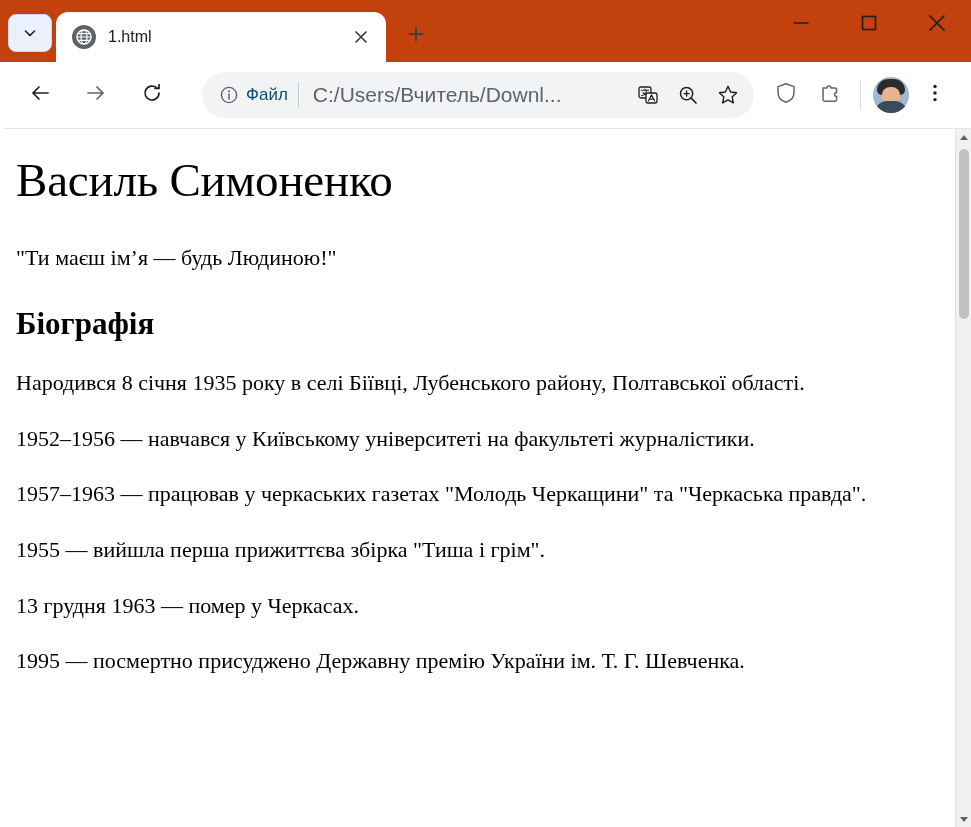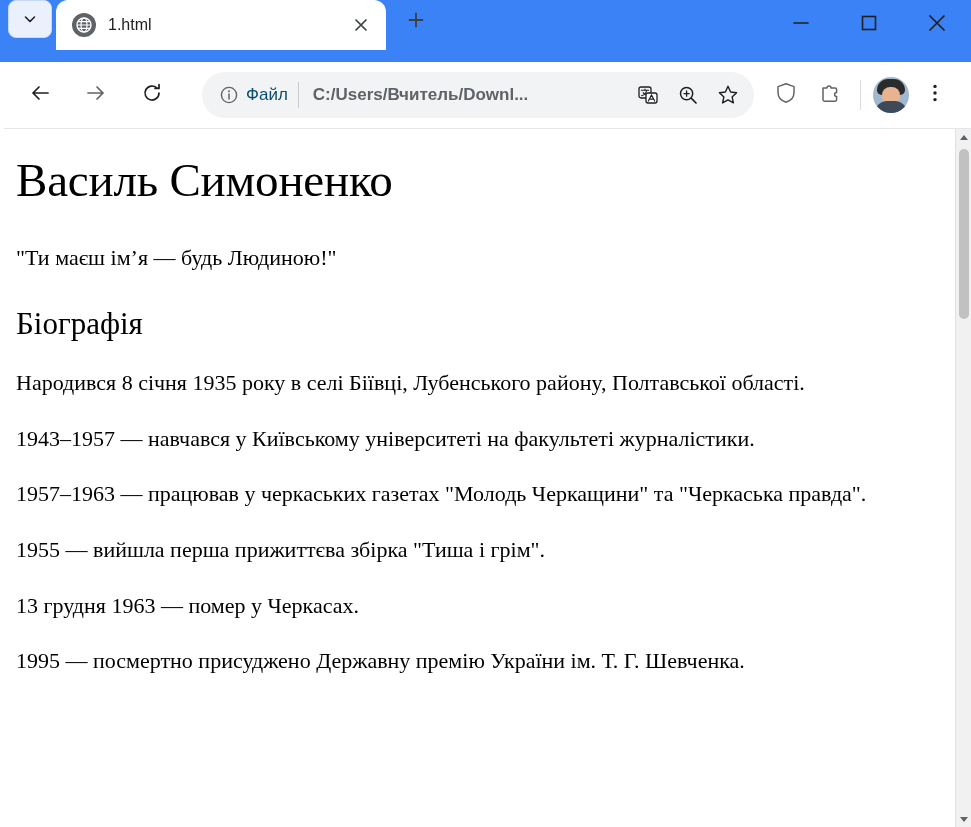--- a/index.html
+++ b/index.html
@@ -21,21 +21,22 @@
     display: flex;
     flex-direction: column;
     background: #d3e3fd;
     position: relative;
   }
 
   
   .tabstrip {
     height: 62px;
     display: flex;
-    background: #3b82f6;
+    align-items: flex-end;
+    background: #c2410c;
     padding: 0;
     position: relative;
   }
   .tablist-btn {
     width: 44px;
     height: 38px;
     margin: 0 4px 10px 8px;
     border-radius: 8px;
     background: #eaf1fd;
     border: 1px solid #c7d8f5;
@@ -165,28 +166,27 @@
     flex: 0 0 auto;
   }
   .omni-sep {
     width: 1px;
     height: 26px;
     background: #c9cdd1;
     margin-right: 14px;
     flex: 0 0 auto;
   }
   .omni-url {
-    font-size: 17px;
+    font-size: 21px;
     color: #5f6368;
     white-space: nowrap;
     overflow: hidden;
     text-overflow: ellipsis;
     flex: 1 1 auto;
     min-width: 0;
-    font-weight: bold;
   }
   .omni-action {
     width: 40px;
     height: 40px;
     display: flex;
     align-items: center;
     justify-content: center;
     border-radius: 50%;
     flex: 0 0 auto;
     cursor: pointer;
@@ -252,21 +252,21 @@
     font-size: 47px;
     line-height: 1.1;
     margin: 18px 0 0 0;
     font-weight: normal;
     letter-spacing: -0.2px;
   }
   .page h2 {
     font-size: 31px;
     line-height: 1.15;
     margin: 34px 0 0 0;
-    font-weight: normal;
+    font-weight: bold;
   }
   .page p {
     font-size: 22px;
     line-height: 1.35;
     margin: 26px 0 0 0;
   }
   .page .quote { margin-top: 36px; }
 
   
   .scrollbar {
@@ -471,21 +471,21 @@
       </span>
     </div>
   </div>
 
   <div class="content-wrap">
     <div class="page">
       <h1>Василь Симоненко</h1>
       <p class="quote">"Ти маєш ім’я — будь Людиною!"</p>
       <h2>Біографія</h2>
       <p>Народився 8 січня 1935 року в селі Біївці, Лубенського районy, Полтавської області.</p>
-      <p>1943–1957 — навчався у Київському університеті на факультеті журналістики.</p>
+      <p>1952–1956 — навчався у Київському університеті на факультеті журналістики.</p>
       <p>1957–1963 — працював у черкаських газетах "Молодь Черкащини" та "Черкаська правда".</p>
       <p>1955 — вийшла перша прижиттєва збірка "Тиша і грім".</p>
       <p>13 грудня 1963 — помер у Черкасах.</p>
       <p>1995 — посмертно присуджено Державну премію України ім. Т. Г. Шевченка.</p>
     </div>
 
     <div class="scrollbar">
       <div class="scroll-up">
         <span class="arrow-up"></span>
       </div>

